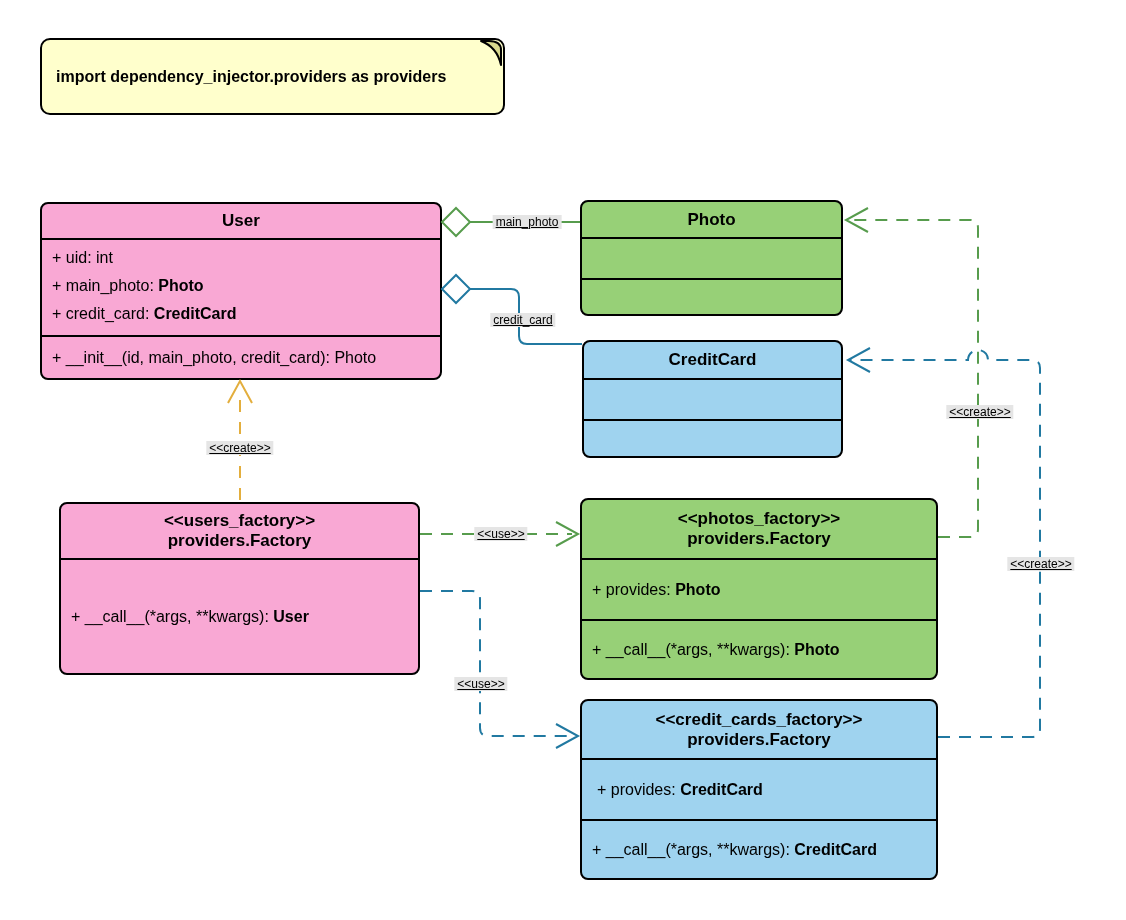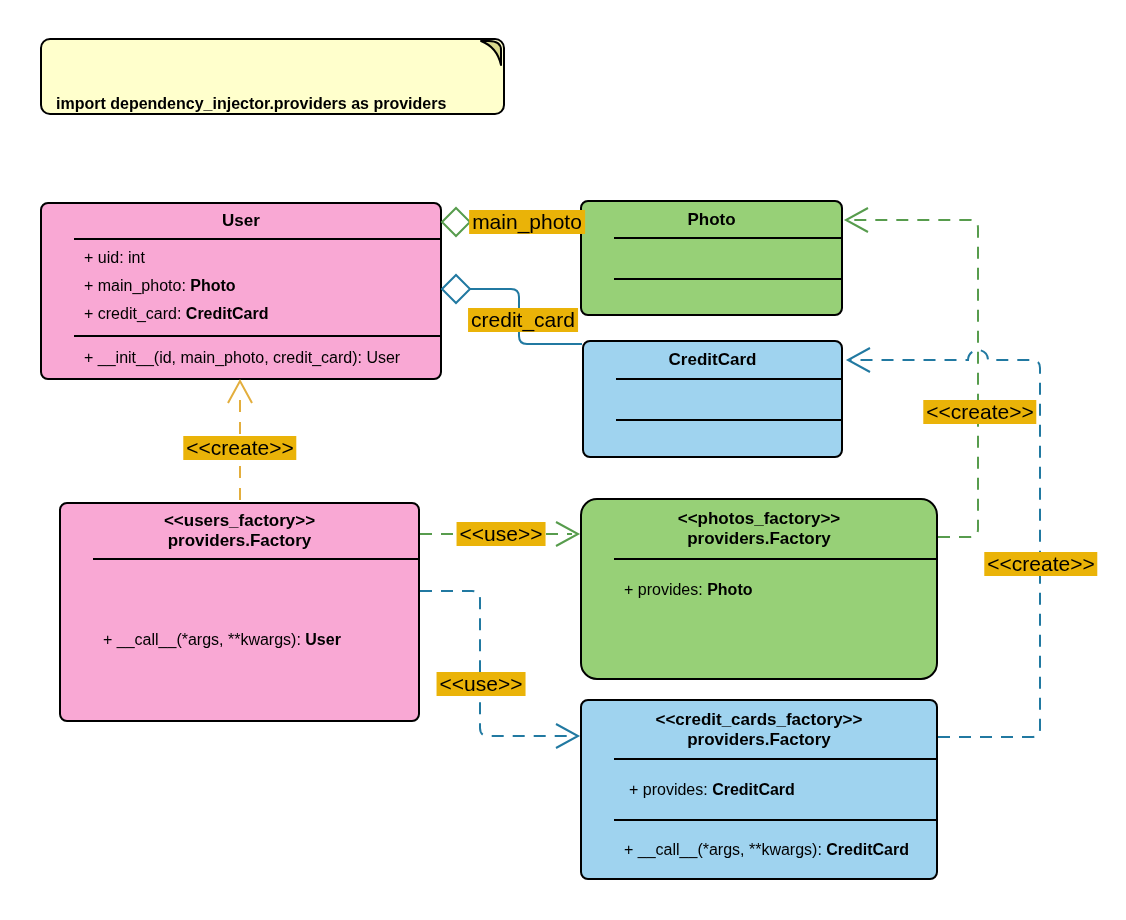--- a/index.html
+++ b/index.html
@@ -4,52 +4,53 @@
 <style>
   html,body { margin:0; padding:0; background:#ffffff; }
   .canvas {
     position:relative; width:1126px; height:920px; background:#ffffff;
     font-family:"Liberation Sans", sans-serif; overflow:hidden;
   }
   
   .note {
     position:absolute; left:40px; top:38px; width:465px; height:77px;
     background:#FFFFCC; border:2px solid #000; border-radius:10px;
-    box-sizing:border-box; display:flex; align-items:flex-end;
+    box-sizing:border-box; display:flex; align-items:center;
     padding:0 30px 0 14px; font-size:16px; font-weight:bold; color:#000;
   }
   .note-fold { position:absolute; top:-2px; right:-2px; width:32px; height:32px; }
   
   .uml-box {
     position:absolute; border:2px solid #000; border-radius:8px;
     box-sizing:border-box; display:flex; flex-direction:column;
     overflow:hidden; color:#000; z-index:1;
   }
   .fill-yellow { background:#f9a8d4; }
   .fill-green  { background:#97D077; }
   .fill-blue   { background:#9FD3EF; }
   .uml-title {
     flex:0 0 auto; display:flex; flex-direction:column; align-items:center;
     justify-content:center; font-weight:bold; font-size:17px; line-height:20px;
     box-sizing:border-box; text-align:center;
   }
   .uml-comp {
     border-top:2px solid #000; box-sizing:border-box;
-    padding:4px 10px; font-size:16px;margin-left:32px;
+    padding:4px 10px; font-size:16px;
   }
   .uml-comp.vcenter { display:flex; flex-direction:column; justify-content:center; }
   .uml-comp.grow { flex:1 1 auto; }
   .member { line-height:28px; white-space:pre; }
   .member.single { line-height:20px; }
   
   .overlay { position:absolute; left:0; top:0; z-index:2; pointer-events:none; }
   .edge-label {
     position:absolute; transform:translate(-50%,-50%); z-index:3;
-    background:#eab308; padding:0 3px; font-size:21px; color:#000;
+    background:#e5e5e5; padding:0 3px; font-size:12px; color:#000;
     white-space:nowrap;
+    text-decoration:underline;
   }
 </style>
 </head>
 <body>
 
 <div class="canvas">
 
   <div class="note">
     <span>import dependency_injector.providers as providers</span>
     <svg class="note-fold" viewBox="0 0 32 32">
@@ -60,57 +61,60 @@
   <div class="uml-box fill-yellow" style="left:40px; top:202px; width:402px; height:178px;">
     <div class="uml-title" style="height:34px;">
       <span>User</span>
     </div>
     <div class="uml-comp" style="height:97px;">
       <div class="member"><span>+ uid: int</span><b></b></div>
       <div class="member"><span>+ main_photo: </span><b>Photo</b></div>
       <div class="member"><span>+ credit_card: </span><b>CreditCard</b></div>
     </div>
     <div class="uml-comp vcenter grow">
-      <div class="member single"><span>+ __init__(id, main_photo, credit_card): User</span><b></b></div>
+      <div class="member single"><span>+ __init__(id, main_photo, credit_card): Photo</span><b></b></div>
     </div>
   </div>
 
   <div class="uml-box fill-green" style="left:580px; top:200px; width:263px; height:116px;">
     <div class="uml-title" style="height:35px;">
       <span>Photo</span>
     </div>
     <div class="uml-comp" style="height:41px;"></div>
     <div class="uml-comp grow"></div>
   </div>
 
   <div class="uml-box fill-blue" style="left:582px; top:340px; width:261px; height:118px;">
     <div class="uml-title" style="height:36px;">
       <span>CreditCard</span>
     </div>
     <div class="uml-comp" style="height:41px;"></div>
     <div class="uml-comp grow"></div>
   </div>
 
-  <div class="uml-box fill-yellow" style="left:59px; top:502px; width:361px; height:220px;">
+  <div class="uml-box fill-yellow" style="left:59px; top:502px; width:361px; height:173px;">
     <div class="uml-title" style="height:54px;">
       <span>&lt;&lt;users_factory&gt;&gt;</span>
       <span>providers.Factory</span>
     </div>
     <div class="uml-comp vcenter grow">
       <div class="member single"><span>+ __call__(*args, **kwargs): </span><b>User</b></div>
     </div>
   </div>
 
-  <div class="uml-box fill-green" style="left:580px; top:498px; width:358px; height:182px;border-radius:17px;">
+  <div class="uml-box fill-green" style="left:580px; top:498px; width:358px; height:182px;">
     <div class="uml-title" style="height:58px;">
       <span>&lt;&lt;photos_factory&gt;&gt;</span>
       <span>providers.Factory</span>
     </div>
     <div class="uml-comp vcenter" style="height:61px;">
       <div class="member single"><span>+ provides: </span><b>Photo</b></div>
+    </div>
+    <div class="uml-comp vcenter grow">
+      <div class="member single"><span>+ __call__(*args, **kwargs): </span><b>Photo</b></div>
     </div>
   </div>
 
   <div class="uml-box fill-blue" style="left:580px; top:699px; width:358px; height:181px;">
     <div class="uml-title" style="height:57px;">
       <span>&lt;&lt;credit_cards_factory&gt;&gt;</span>
       <span>providers.Factory</span>
     </div>
     <div class="uml-comp vcenter" style="height:61px;padding-left:15px;">
       <div class="member single"><span>+ provides: </span><b>CreditCard</b></div>

